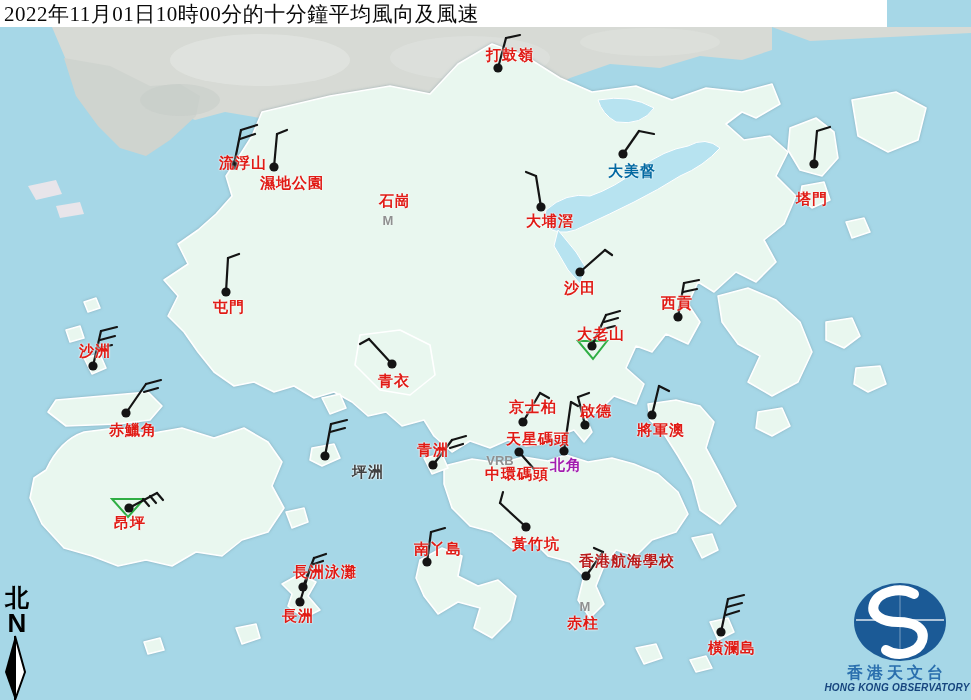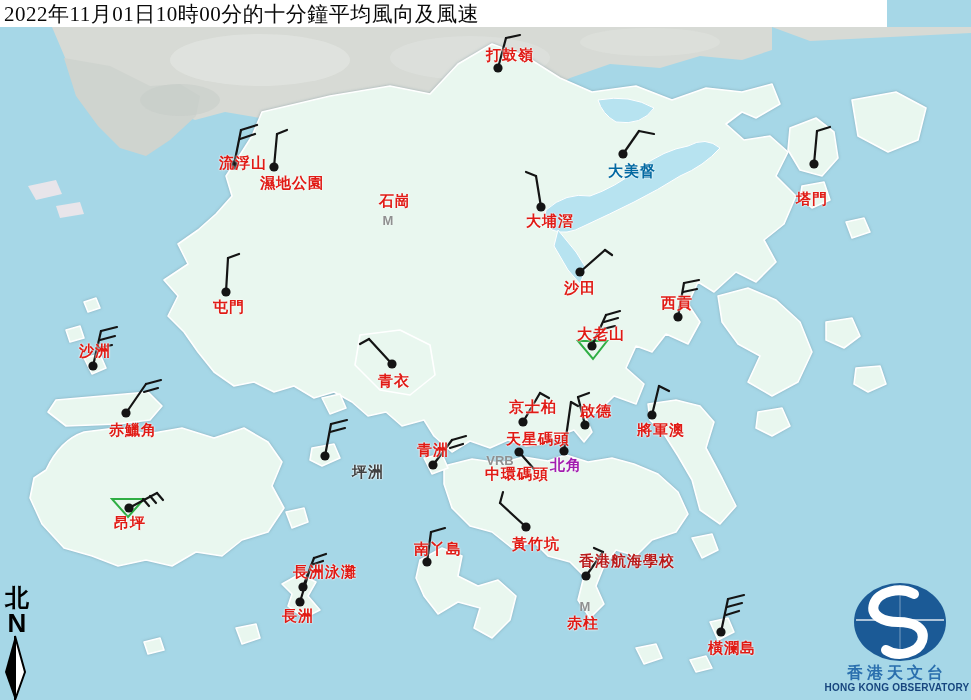--- a/index.html
+++ b/index.html
@@ -264,16 +264,16 @@
     <span>2022年11月01日10時00分的十分鐘平均風向及風速</span>
   </div>
 
   <div class="north">
     <div class="hanzi">北</div>
     <div class="letter">N</div>
   </div>
 
   <div class="logo-text">
     <div class="cn" style="color: rgb(42, 111, 174);">香港天文台</div>
-    <div class="en" style="color: rgb(23, 69, 126);">HONG KONG OBSERVATORY</div>
+    <div class="en" style="color: rgb(23, 69, 126); font-style: italic;">HONG KONG OBSERVATORY</div>
   </div>
 
 </div>
 
 </body></html>

